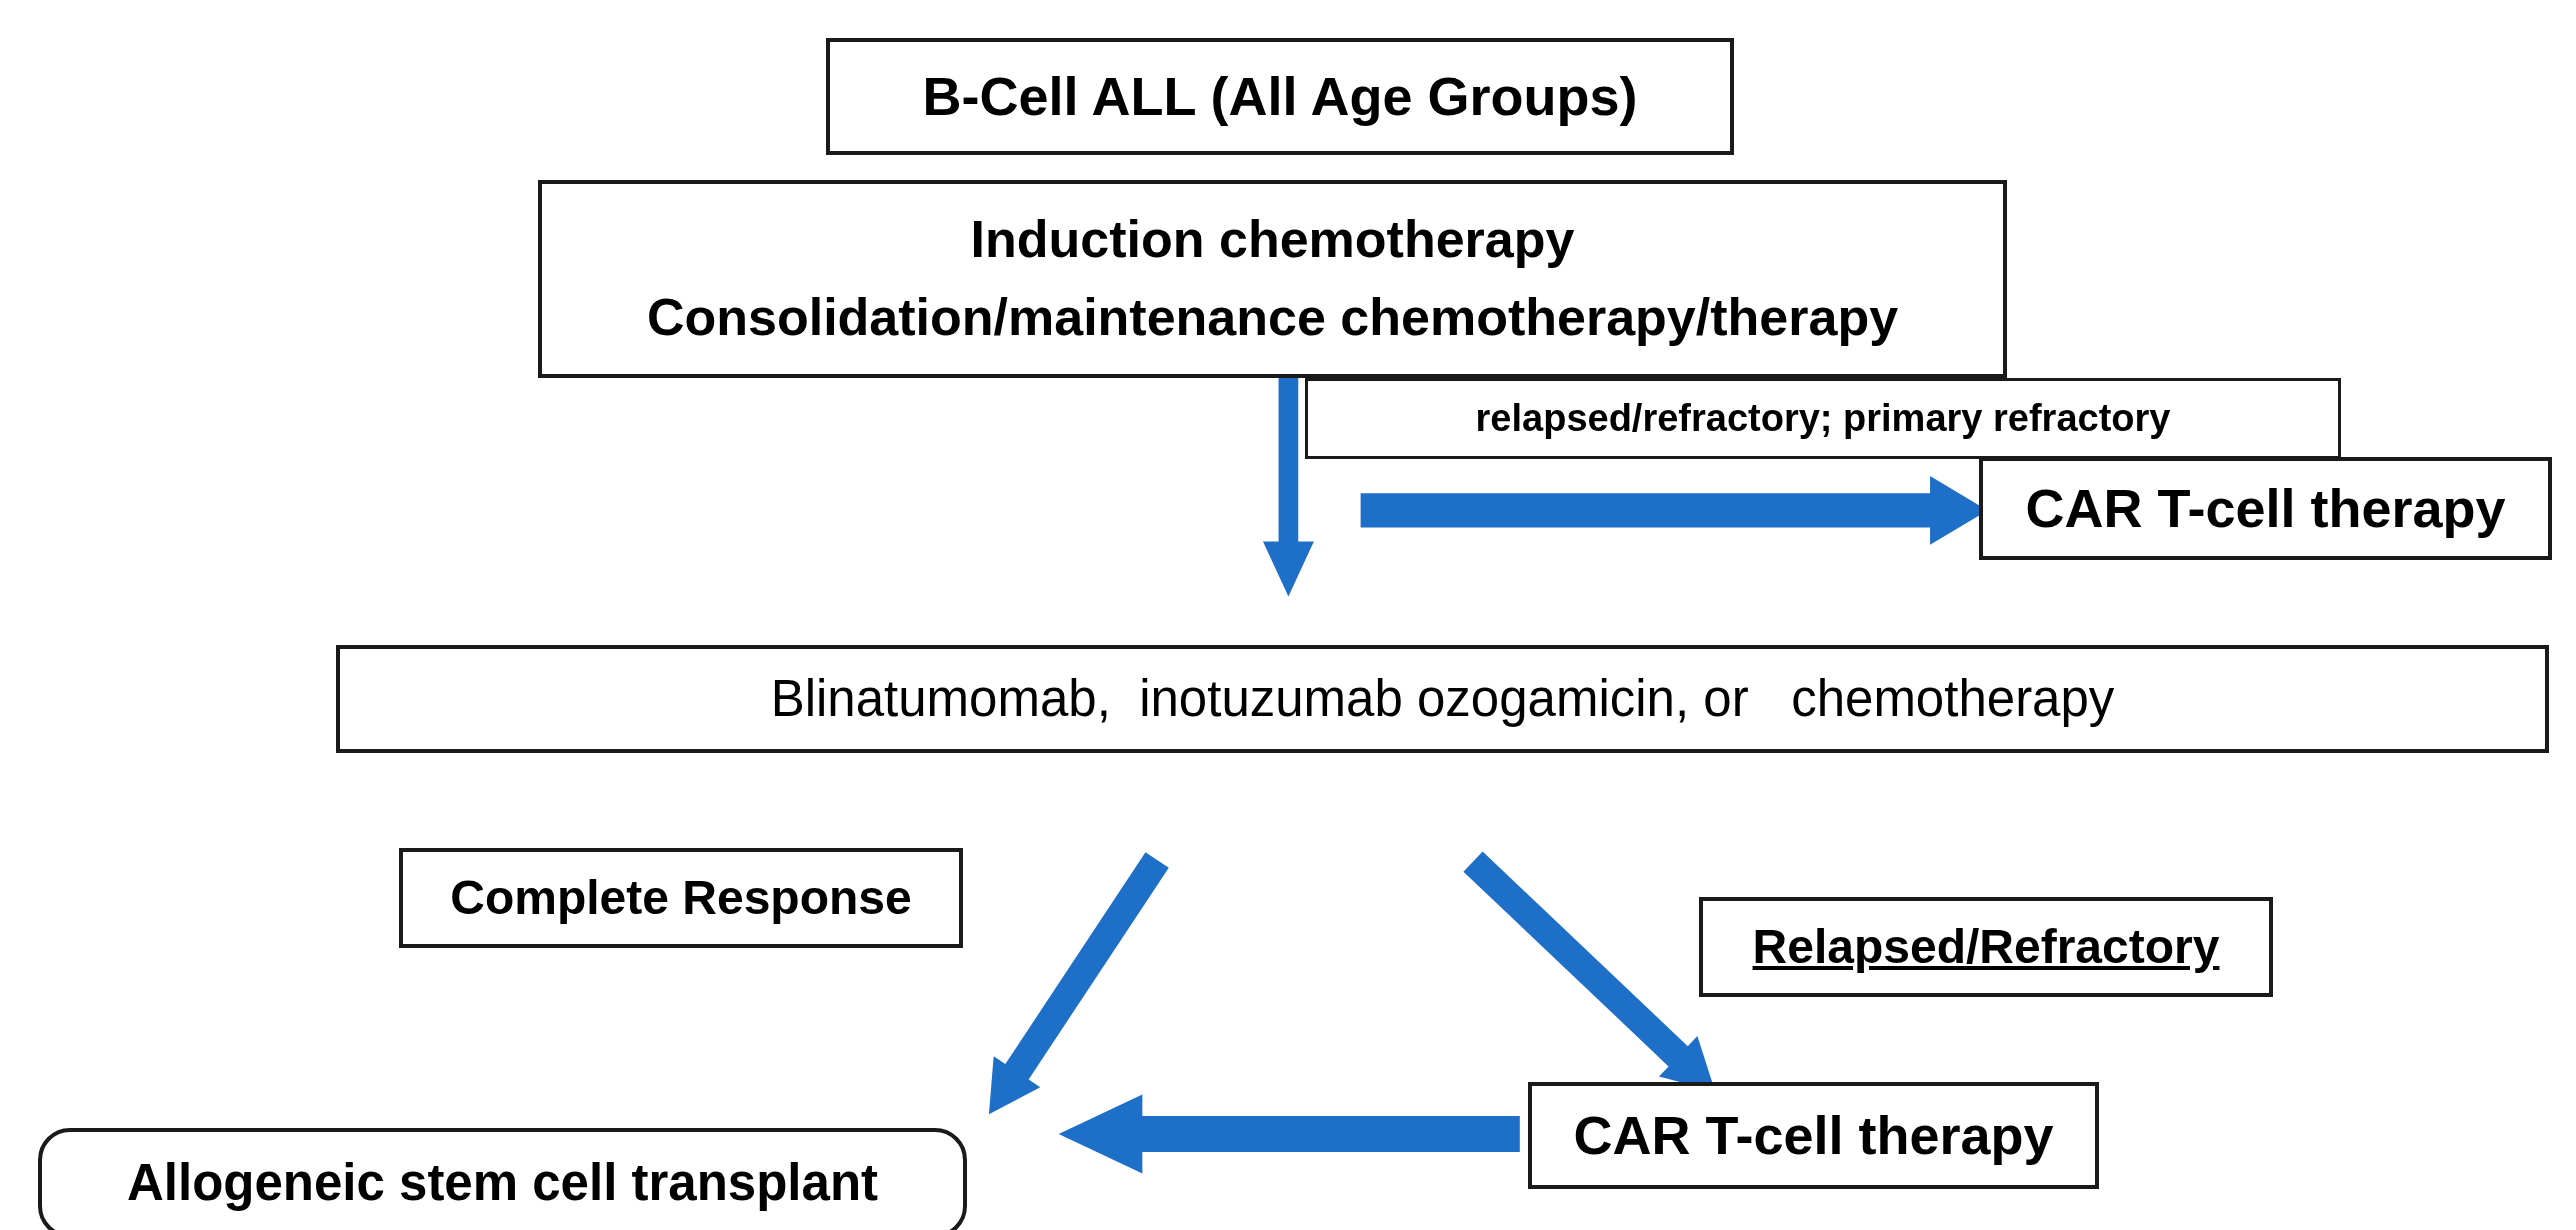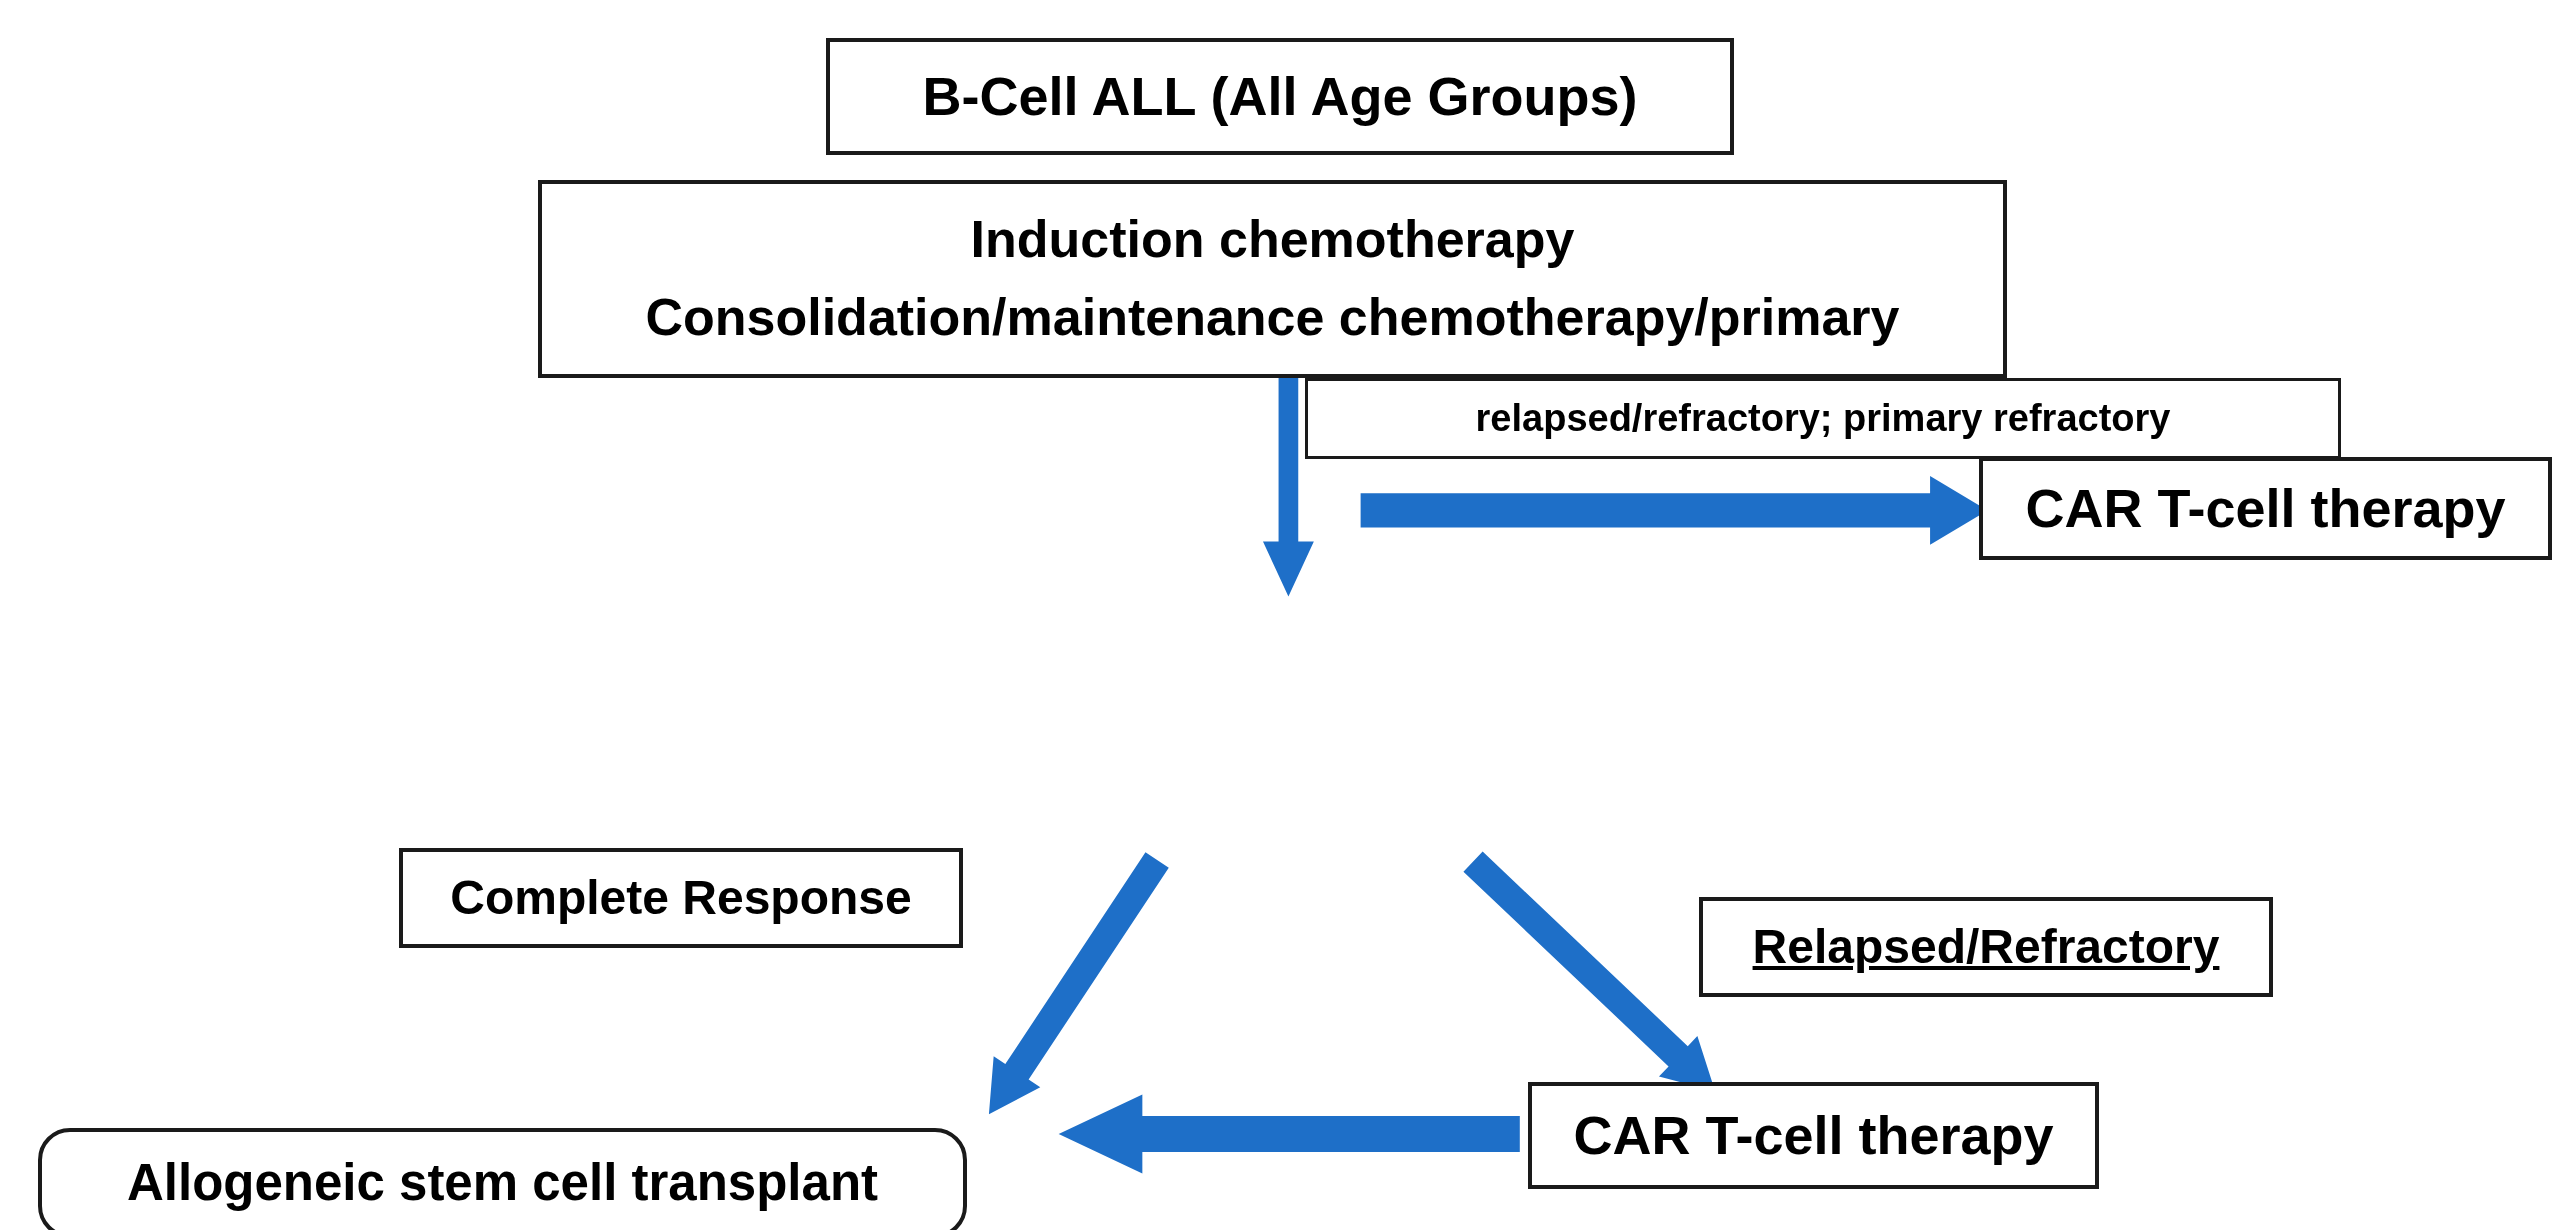--- a/index.html
+++ b/index.html
@@ -61,31 +61,34 @@
     <polygon class="arrow" points="1783.3,1062.3 2033.3,1299.6 2021.6,1312 2090,1330 2068.4,1262.6 2056.7,1275 1806.7,1037.7"></polygon>
     <polygon class="arrow" points="1852,1360 1392,1360 1392,1334 1290,1382 1392,1430 1392,1404 1852,1404"></polygon>
   </svg>
 
   <div class="node bold n-bcell">
     <span>B-Cell ALL (All Age Groups)</span>
   </div>
 
   <div class="node bold n-induction">
     <span>Induction chemotherapy</span>
-    <span>Consolidation/maintenance chemotherapy/primary</span>
+    <span>Consolidation/maintenance chemotherapy/therapy</span>
   </div>
 
   <div class="node bold n-rr-label">
     <span>relapsed/refractory; primary refractory</span>
   </div>
 
   <div class="node bold n-cart-top">
     <span>CAR T-cell therapy</span>
   </div>
 
+  <div class="node n-blina pre">
+    <span class="pre">Blinatumomab,  inotuzumab ozogamicin, or   chemotherapy</span>
+  </div>
 
   <div class="node bold n-complete">
     <span>Complete Response</span>
   </div>
 
   <div class="node bold n-relref">
     <span>Relapsed/Refractory</span>
   </div>
 
   <div class="node bold n-allo">

